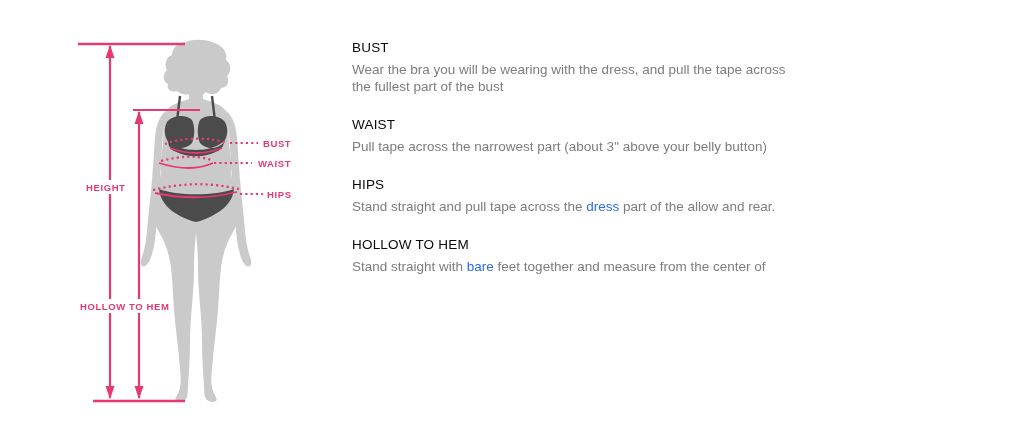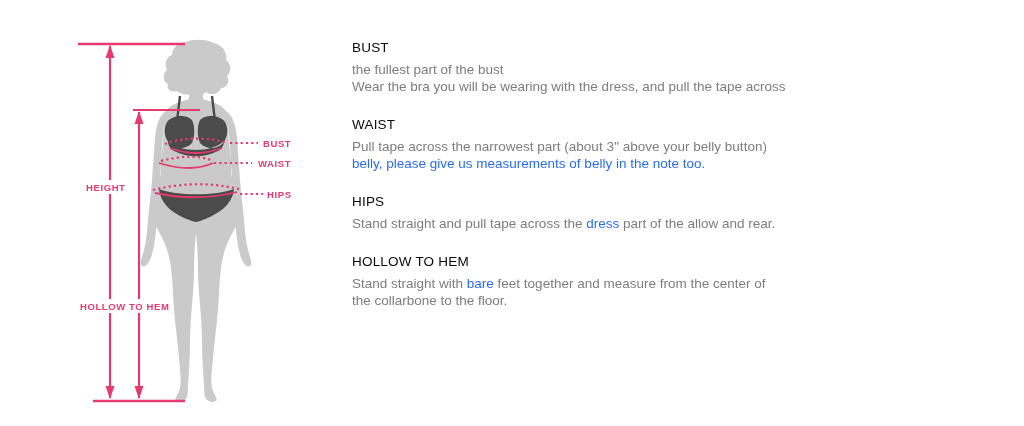--- a/index.html
+++ b/index.html
@@ -118,36 +118,34 @@
     <text class="dlabel" x="86" y="191">HEIGHT</text>
 
     <rect x="78" y="299" width="92" height="14" fill="#ffffff"></rect>
     <text class="dlabel" x="80" y="310">HOLLOW TO HEM</text>
   </svg>
 
   <div class="guide">
 
     <section class="sec">
       <h3 class="sec-h">BUST</h3>
+      <div class="ln"><span class="seg">Wear the bra you will be wearing with the dress, and pull the tape across</span></div>
       <div class="ln"><span class="seg">the fullest part of the bust</span></div>
-      <div class="ln"><span class="seg">Wear the bra you will be wearing with the dress, and pull the tape across</span></div>
     </section>
 
     <section class="sec">
       <h3 class="sec-h">WAIST</h3>
       <div class="ln"><span class="seg">Pull tape across the narrowest part (about 3'' above your belly button)</span></div>
-      <div class="ln"><span class="seg hl">belly, please give us measurements of belly in the note too.</span></div>
     </section>
 
     <section class="sec">
       <h3 class="sec-h">HIPS</h3>
       <div class="ln"><span class="seg">Stand straight and pull tape across the </span><span class="seg hl">dress</span><span class="seg"> part of the allow and rear.</span></div>
     </section>
 
     <section class="sec">
       <h3 class="sec-h">HOLLOW TO HEM</h3>
       <div class="ln"><span class="seg">Stand straight with </span><span class="seg hl">bare</span><span class="seg"> feet together and measure from the center of</span></div>
-      <div class="ln"><span class="seg">the collarbone to the floor.</span></div>
     </section>
 
 
   </div>
 </div>
 
 </body></html>

